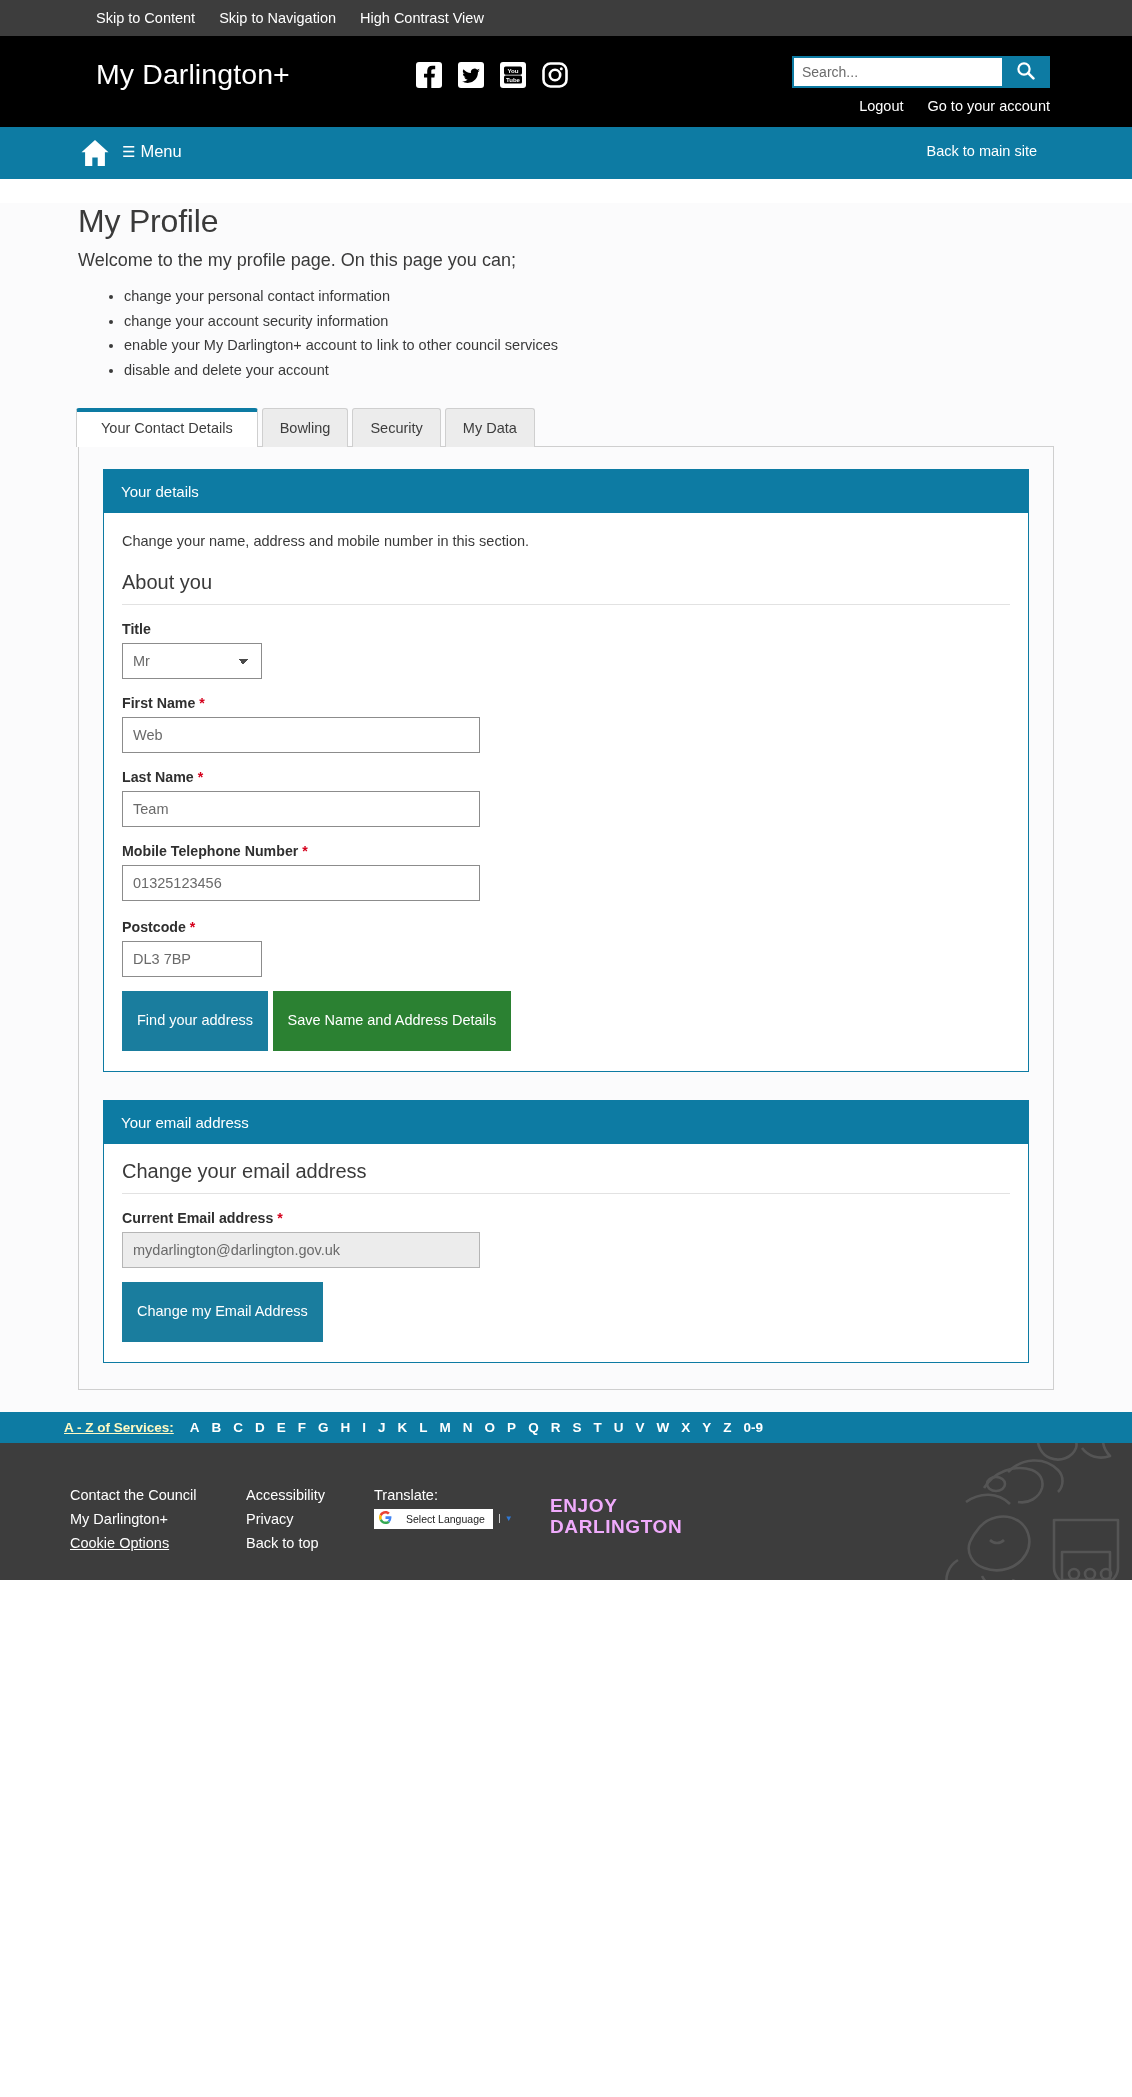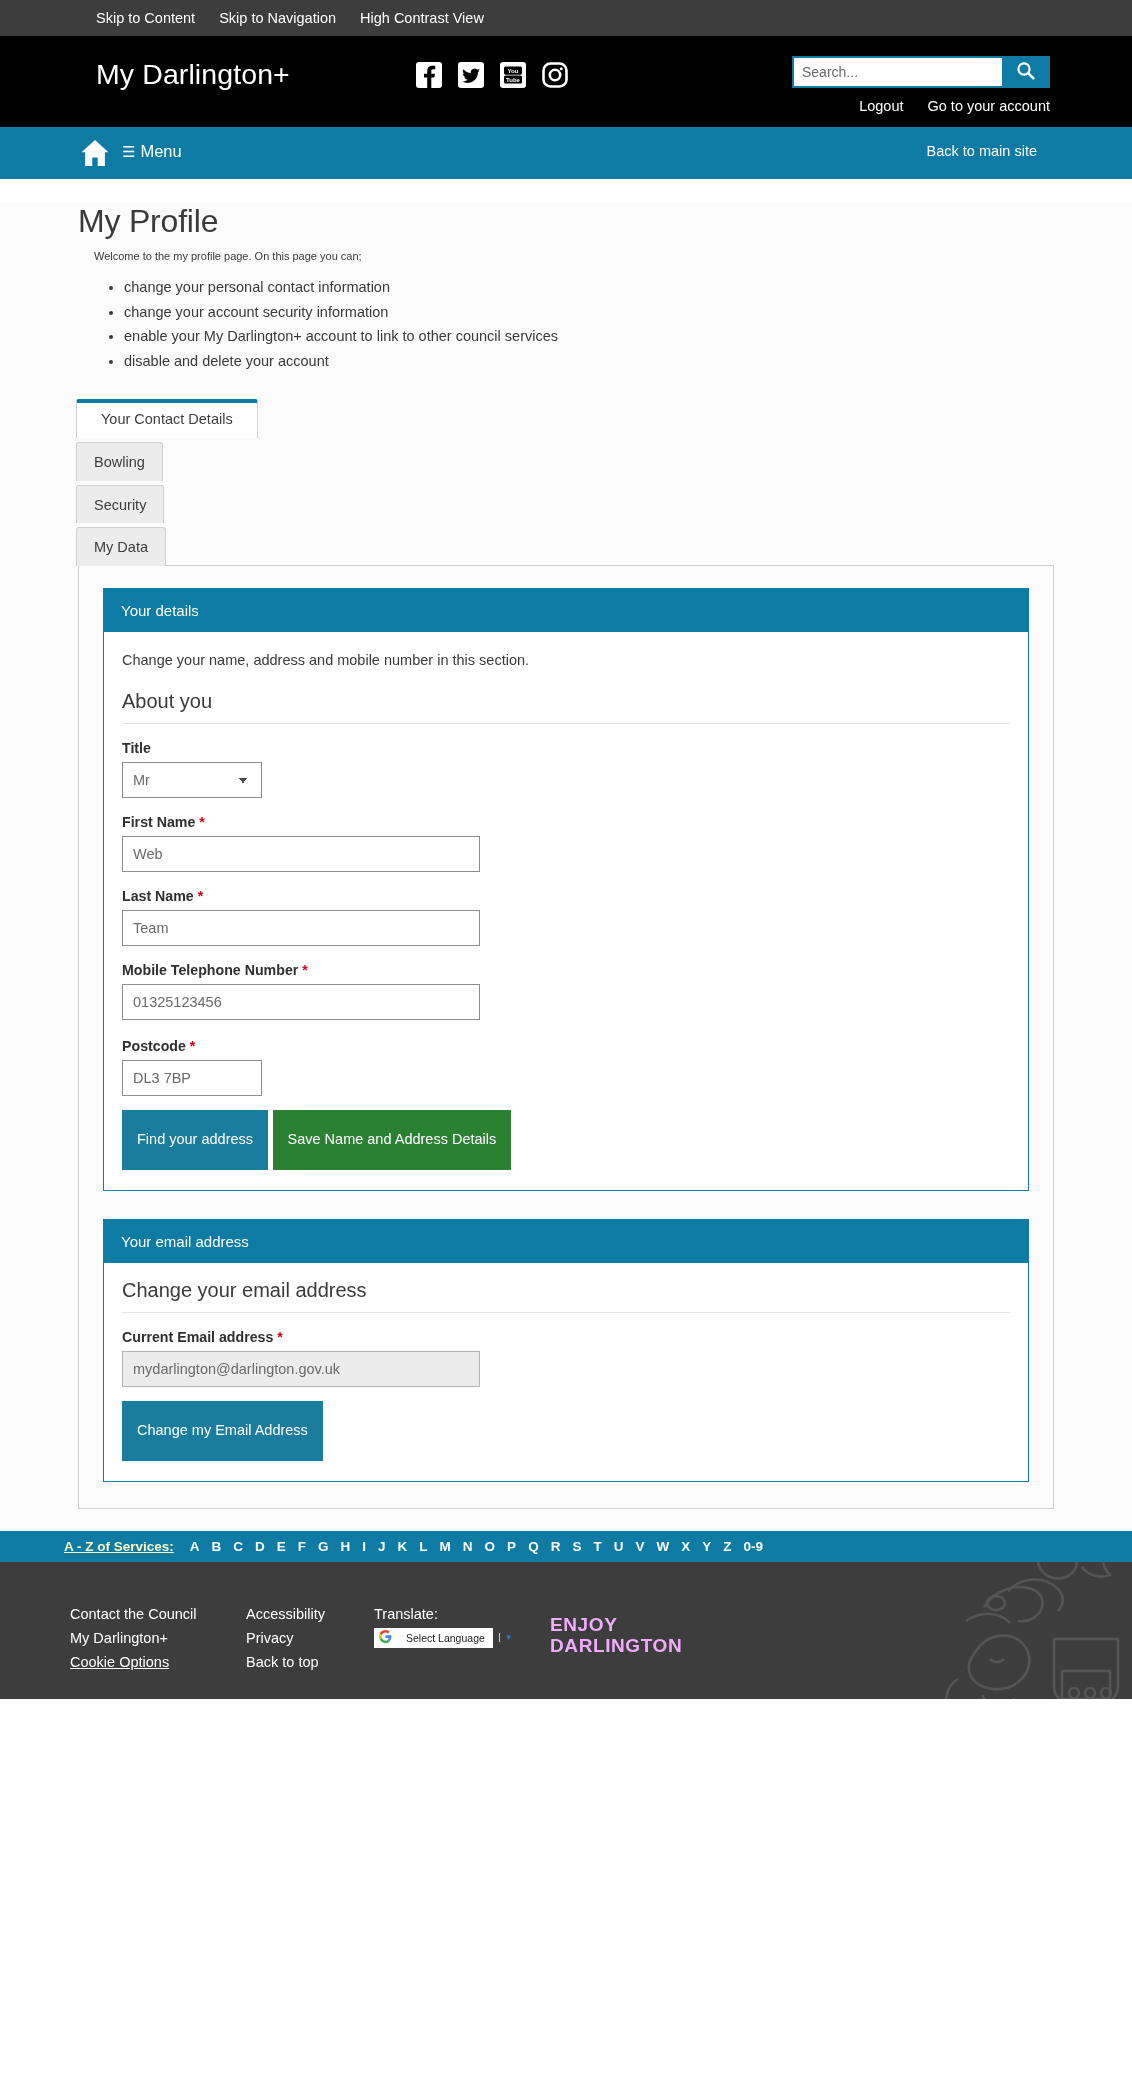--- a/index.html
+++ b/index.html
@@ -149,41 +149,40 @@
   }
   .container { padding:0 78px; }
   h1.page-title {
     font-size:32px;
     font-weight:400;
     color:#3a3a3a;
     margin:24px 0 10px 0;
     letter-spacing:-.2px;
   }
   .intro {
-    font-size:11px;
+    font-size:18px;
     color:#3a3a3a;
-    margin:0 0 16px 16px;
+    margin:0 0 16px 0;
   }
   ul.cando {
     margin:0 0 28px 0;
     padding-left:46px;
     font-size:14.5px;
     color:#3a3a3a;
   }
   ul.cando li { margin-bottom:5px; line-height:1.35; }
 
   
   .tabs {
     display:flex;
-    align-items:flex-start;
+    align-items:center;
     gap:4px;
     position:relative;
     z-index:3;
     margin-left:-2px;
-    flex-direction:column;
   }
   .tab {
     background:#ececec;
     border:1px solid #cfcfcf;
     border-bottom:none;
     border-radius:3px 3px 0 0;
     padding:11px 17px 10px 17px;
     font-size:14.5px;
     color:#3d3d3d;
     cursor:pointer;

